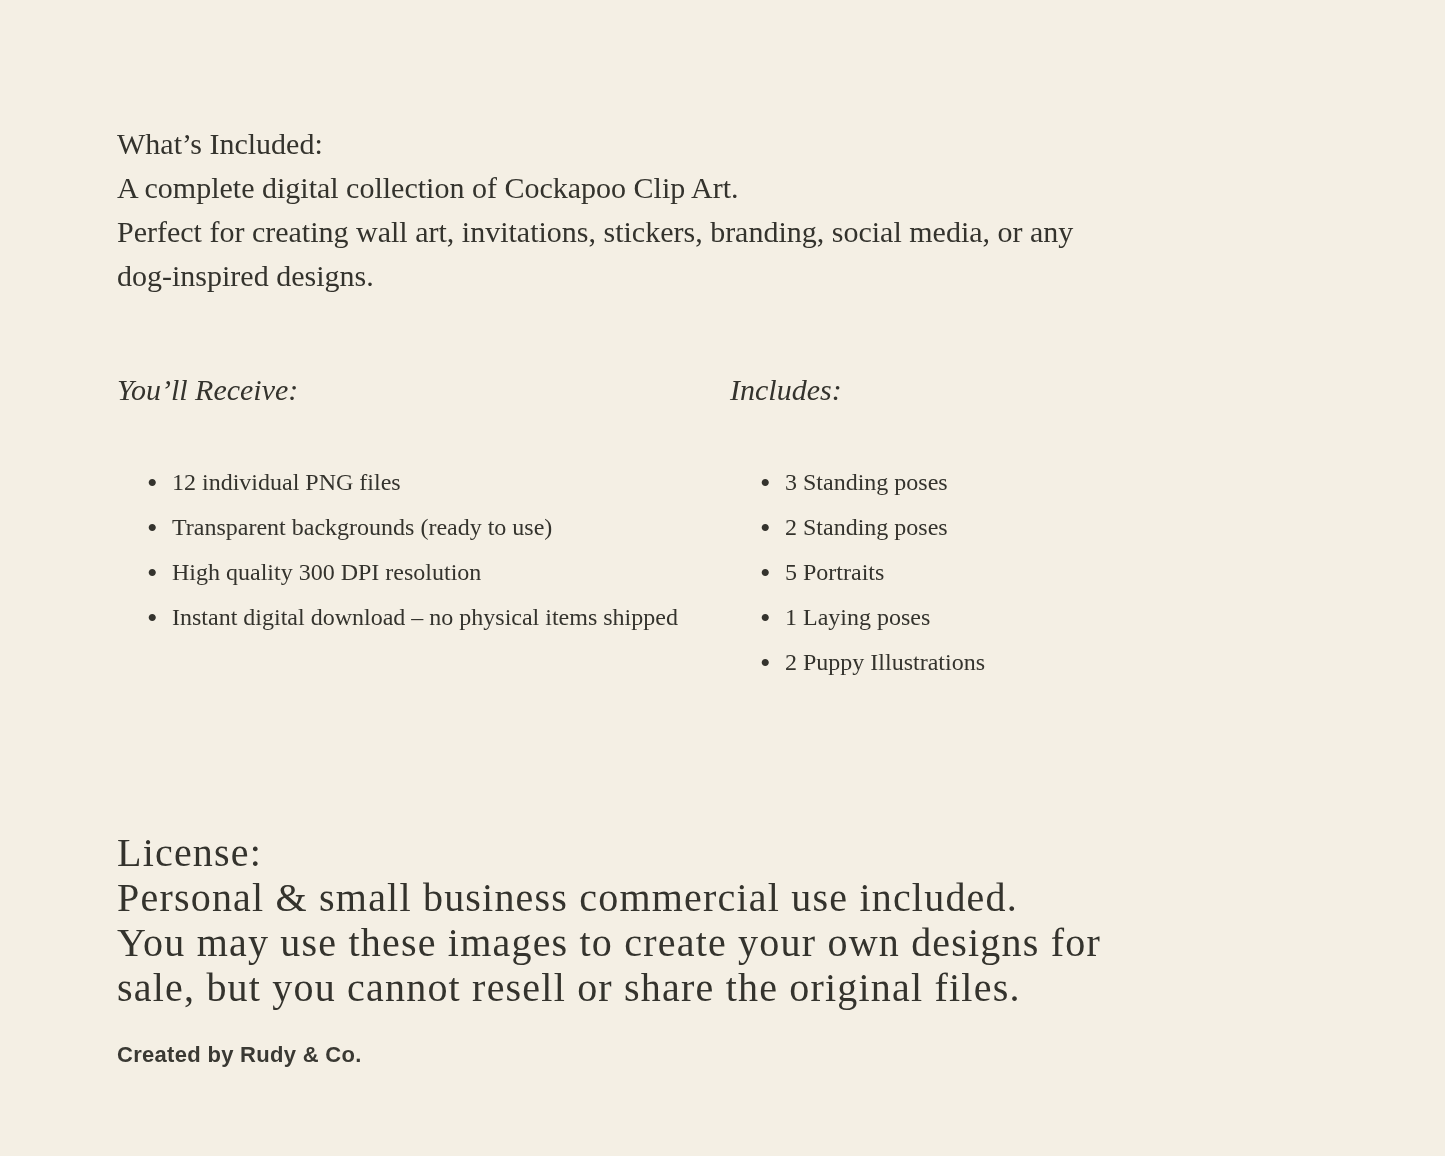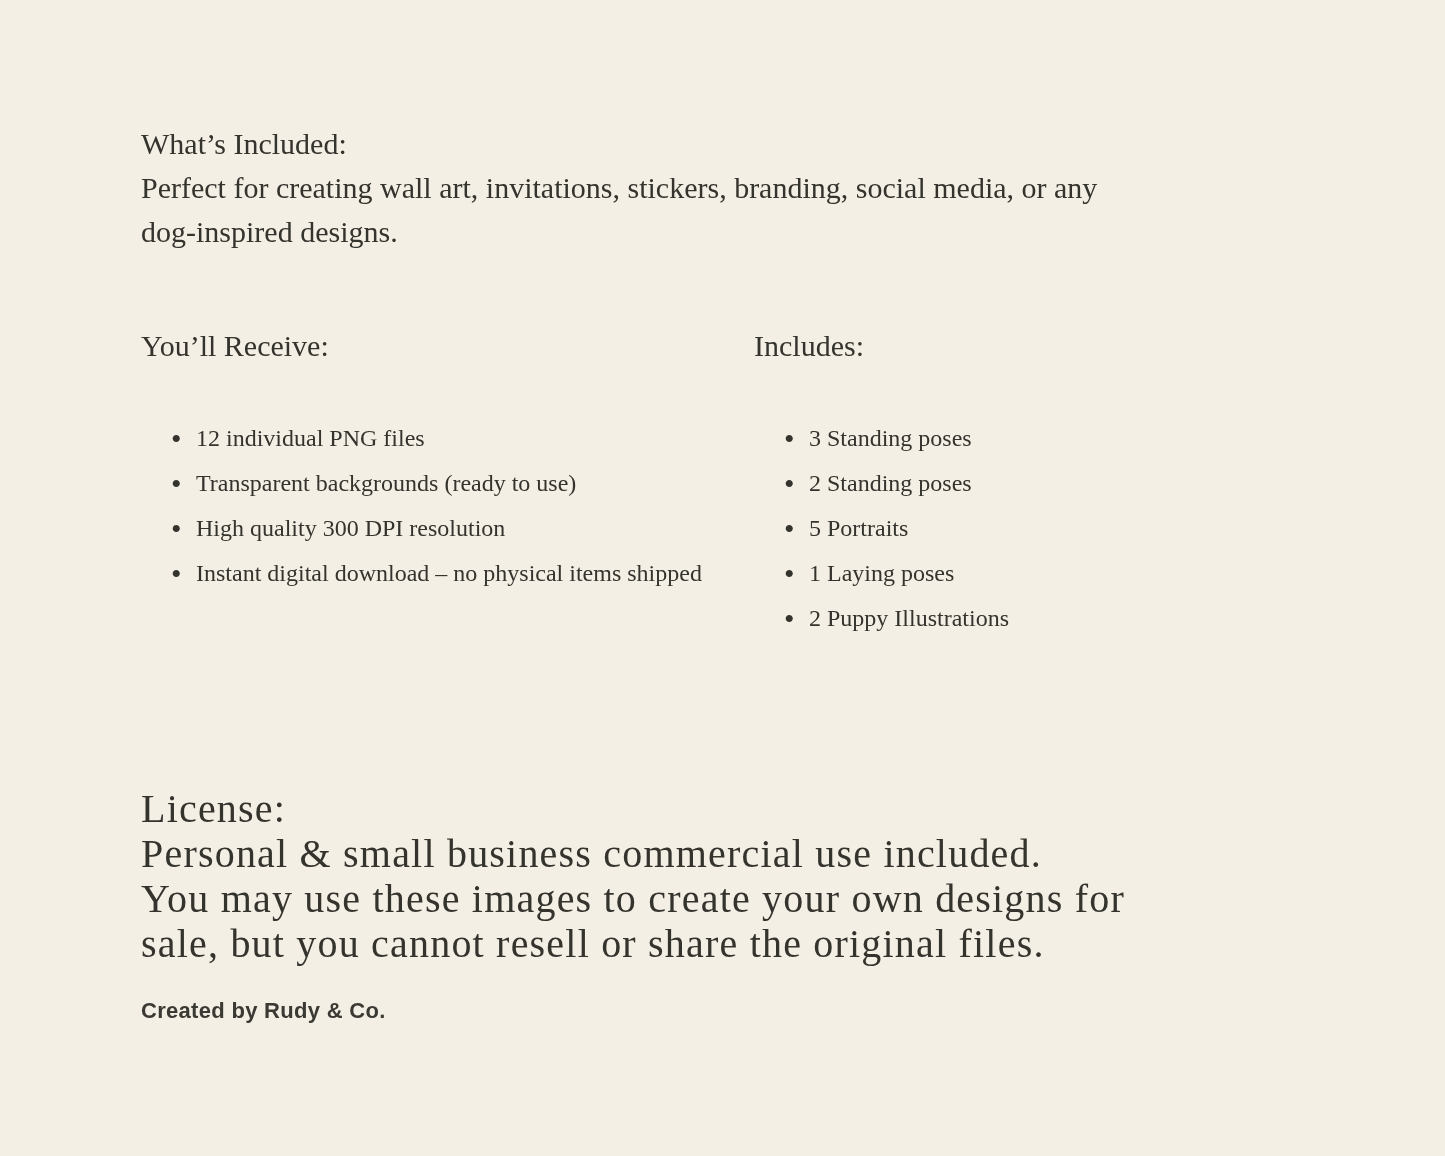--- a/index.html
+++ b/index.html
@@ -11,21 +11,20 @@
     height: 1156px;
     background: #f4efe4;
     overflow: hidden;
     font-family: "Liberation Serif", serif;
     color: #34332d;
   }
   .content {
     box-sizing: border-box;
     padding: 122px 117px 0 117px;
     width: 1238px;
-    margin-left: 24px;
   }
   .serif-line {
     font-size: 30px;
     line-height: 44px;
     margin: 0;
   }
   .intro p, .intro div {
     font-size: 30px;
     line-height: 44px;
     margin: 0;
@@ -41,20 +40,21 @@
     width: 613px;
     flex: 0 0 613px;
   }
   .col-right {
     flex: 1 1 auto;
   }
   .col-heading {
     font-size: 30px;
     line-height: 44px;
     margin: 0;
+    font-style: italic;
   }
   ul.bullet-list {
     list-style: none;
     margin: 48px 0 0 0;
     padding: 0;
   }
   ul.bullet-list li {
     position: relative;
     padding-left: 55px;
     font-size: 24px;
@@ -93,20 +93,21 @@
     color: #3a3933;
   }
 </style>
 </head>
 <body>
 
 <div class="content">
 
   <section class="intro">
     <div class="serif-line">What’s Included:</div>
+    <p class="description">A complete digital collection of Cockapoo Clip Art.</p>
     <p class="description">Perfect for creating wall art, invitations, stickers, branding, social media, or any dog-inspired designs.</p>
   </section>
 
   <section class="columns">
 
     <div class="col-left">
       <div class="col-heading">You’ll Receive:</div>
       <ul class="bullet-list">
         <li>12 individual PNG files</li>
         <li>Transparent backgrounds (ready to use)</li>

